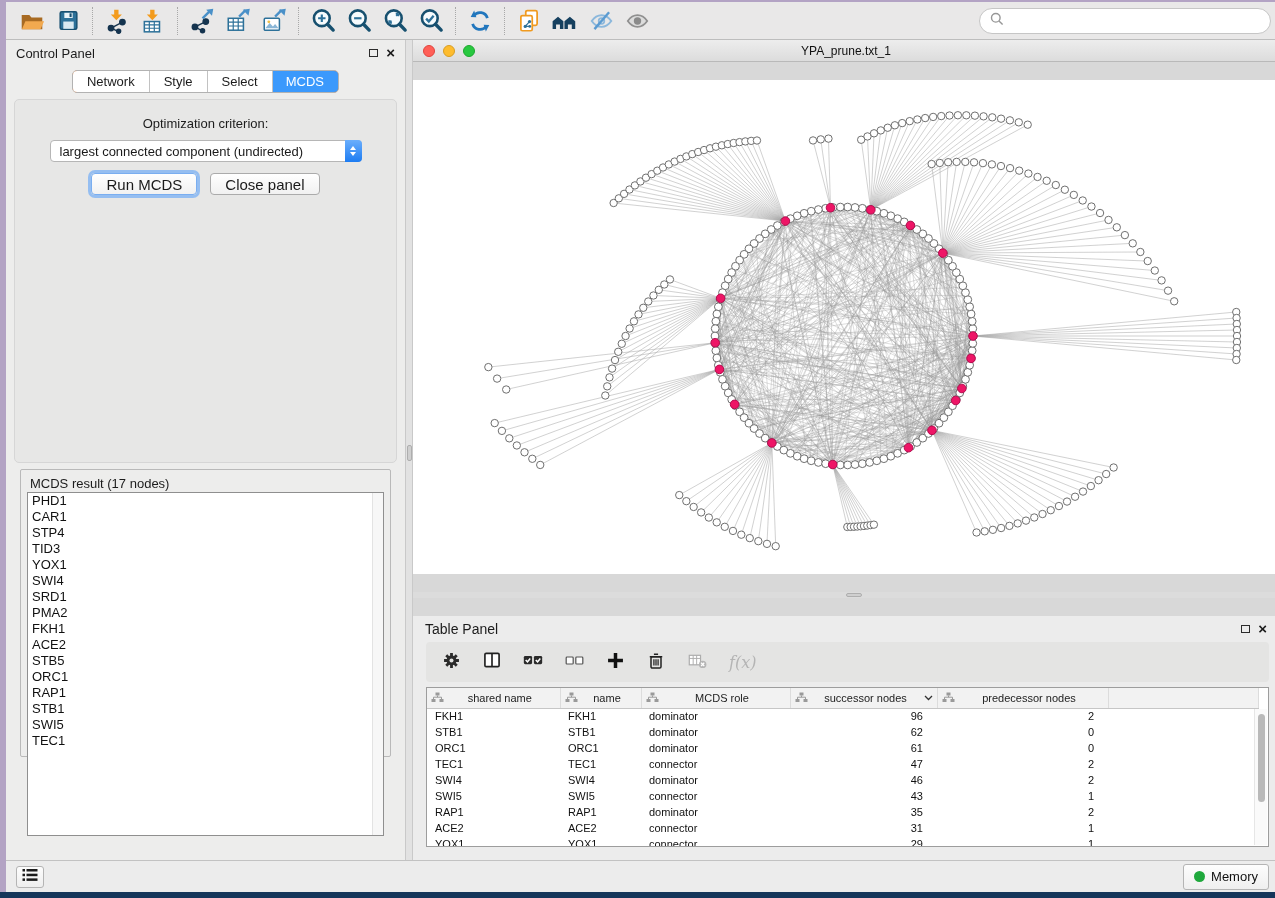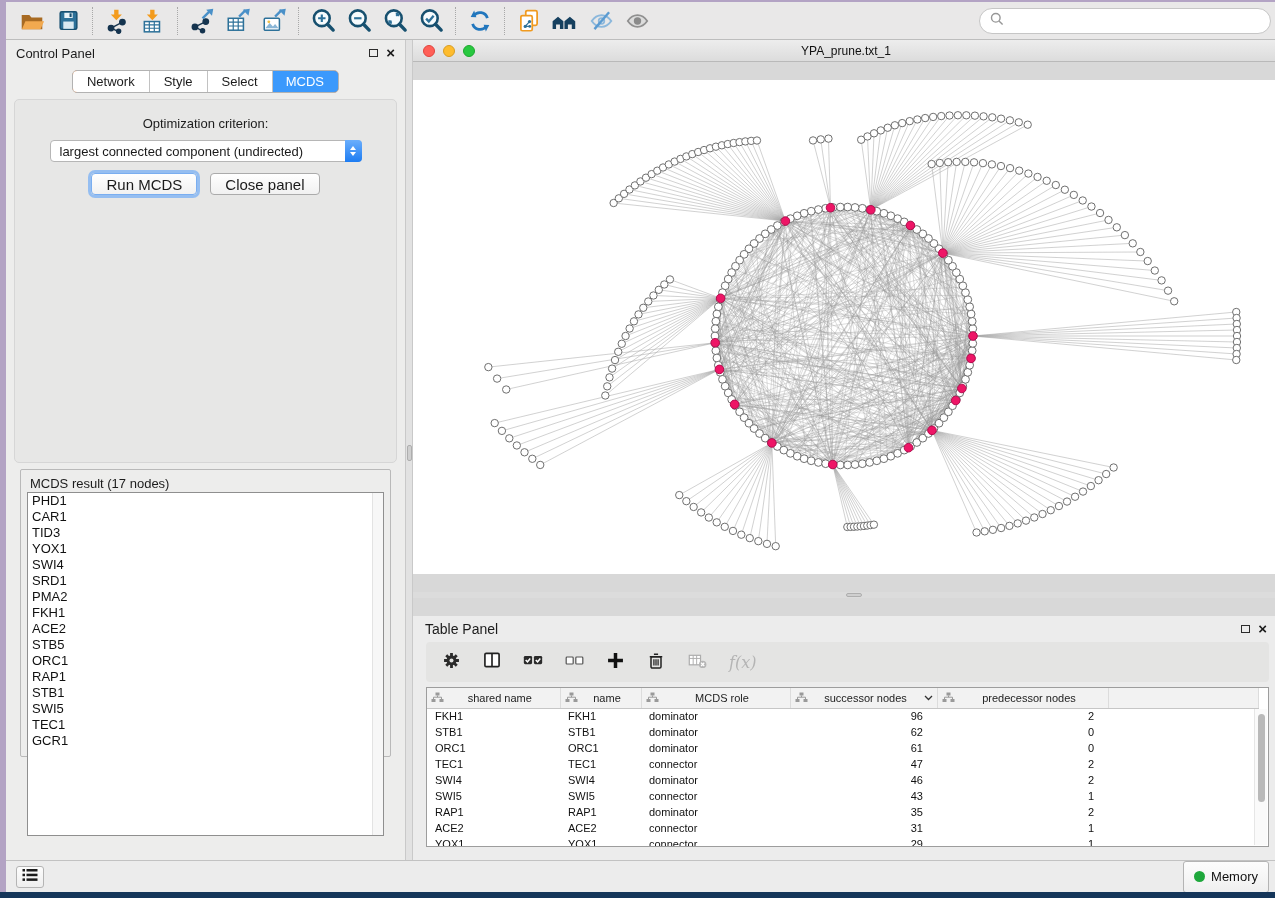--- a/index.html
+++ b/index.html
@@ -79,21 +79,21 @@
   .th-label { flex:1; text-align:center; }
   .node-table td { height:16px; padding:0 14px 0 8px; color:#111; border:none; white-space:nowrap; }
   .node-table td.num { text-align:right; }
   .table-vscroll { position:absolute; right:1px; top:21px; bottom:1px; width:13px; background:#fafafa; border-left:1px solid #e6e6e6; }
   .table-vscroll .thumb { position:absolute; left:2.5px; top:5px; width:7px; height:88px; background:#b9b9b9; border-radius:4px; }
   .tp-tabs { display:flex; justify-content:center; padding:5px 0 4px; }
 
   
   .statusbar { height:32px; background:#ececec; border-top:1px solid #c2c2c2; display:flex; align-items:center; padding:0 10px; flex:none; }
   .status-btn { width:28px; height:22px; background:linear-gradient(#fdfdfd,#eee); border:1px solid #b4b4b4; border-radius:3px; display:flex; align-items:center; justify-content:center; }
-  .memory-btn { margin-left:auto; height:32px; padding:0 10px; background:linear-gradient(#fdfdfd,#efefef); border:1px solid #b4b4b4; border-radius:3px; display:flex; align-items:center; gap:6px; font-size:13px; color:#111; }
+  .memory-btn { margin-left:auto; height:26px; padding:0 10px; background:linear-gradient(#fdfdfd,#efefef); border:1px solid #b4b4b4; border-radius:3px; display:flex; align-items:center; gap:6px; font-size:13px; color:#111; }
   .mem-dot { width:11px; height:11px; border-radius:50%; background:#1fa83c; }
 </style>
 </head>
 <body>
 
 <div class="window">
 
   <div class="toolbar">
     <div class="tb-btn">
         <span>
@@ -300,34 +300,34 @@
           <div class="mac-btn focused">Run MCDS</div>
           <div class="mac-btn">Close panel</div>
         </div>
       </div>
       <div class="mcds-fieldset">
         <span class="mcds-legend">MCDS result (17 nodes)</span>
         <div class="mcds-list">
           <div id="mcds-items">
               <div class="mcds-item">PHD1</div>
               <div class="mcds-item">CAR1</div>
+              <div class="mcds-item">STP4</div>
               <div class="mcds-item">TID3</div>
               <div class="mcds-item">YOX1</div>
               <div class="mcds-item">SWI4</div>
               <div class="mcds-item">SRD1</div>
               <div class="mcds-item">PMA2</div>
               <div class="mcds-item">FKH1</div>
               <div class="mcds-item">ACE2</div>
               <div class="mcds-item">STB5</div>
               <div class="mcds-item">ORC1</div>
               <div class="mcds-item">RAP1</div>
               <div class="mcds-item">STB1</div>
               <div class="mcds-item">SWI5</div>
               <div class="mcds-item">TEC1</div>
-              <div class="mcds-item">GCR1</div>
             </div>
           <div class="mcds-scroll"></div>
         </div>
       </div>
     </div>
 
     <div class="vsplit">
         <div class="vsplit-handle"></div>
       </div>
 

